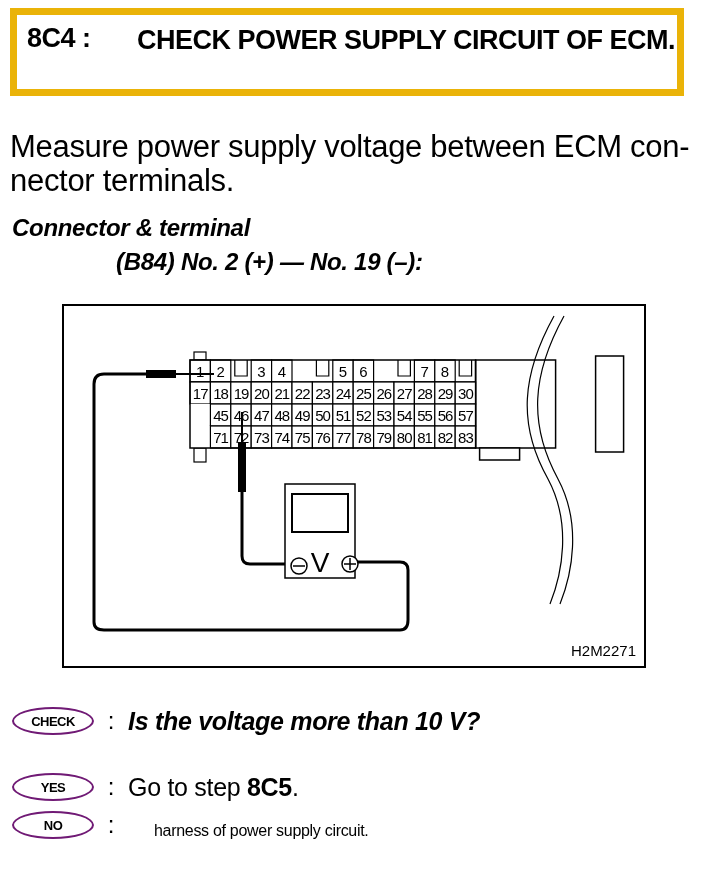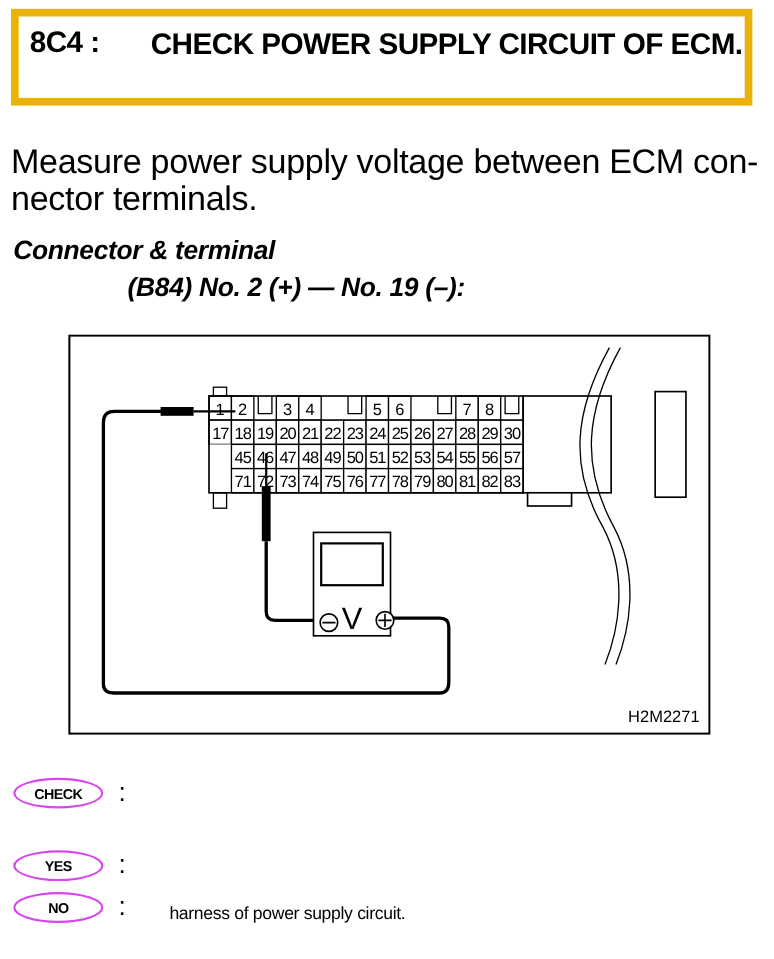--- a/index.html
+++ b/index.html
@@ -7,21 +7,21 @@
          font-family:"Liberation Sans", sans-serif; color:#000; }
   .title-box { position:absolute; left:10px; top:8px; width:674px; height:88px;
                border:7px solid #eab308; box-sizing:border-box; }
   .step-id { position:absolute; left:10px; top:8px; font-size:27px; font-weight:bold; letter-spacing:-0.5px; }
   .step-title { position:absolute; left:120px; top:8px; width:548px; font-size:27px; font-weight:bold; line-height:34px; letter-spacing:-0.5px; }
   .instr { position:absolute; left:10px; top:130px; width:680px; font-size:31px; line-height:34px; letter-spacing:-0.3px; }
   .conn-label { position:absolute; left:12px; top:214px; font-size:24px; font-weight:bold; font-style:italic; letter-spacing:-0.3px; }
   .conn-spec { position:absolute; left:80px; top:248px; font-size:24px; font-weight:bold; font-style:italic; letter-spacing:-0.3px;margin-left:36px; }
   .figure { position:absolute; left:62px; top:304px; width:584px; height:364px; }
   .row { position:absolute; left:12px; height:34px; display:flex; align-items:center; }
-  .badge { width:82px; height:28px; border:2px solid #d946ef; border-radius:50%; box-sizing:border-box;
+  .badge { width:82px; height:28px; border:2px solid #701a75; border-radius:50%; box-sizing:border-box;
            display:flex; align-items:center; justify-content:center; font-weight:bold; font-size:13px; letter-spacing:-0.5px; }
   .colon { width:34px; text-align:center; font-size:24px; }
   .rtext { font-size:25px; letter-spacing:-0.3px; }
   .rtext.q { font-weight:bold; font-style:italic; }
   .cont { position:absolute; left:154px; top:822px; font-size:16px; letter-spacing:-0.3px; }
 </style>
 </head>
 <body>
 
 <div class="title-box">
@@ -168,22 +168,24 @@
 
     <path d="M492,12 C460,70 455,120 486,175 C510,220 500,270 488,300" fill="none" stroke="#000" stroke-width="1.2"></path>
     <path d="M502,12 C470,70 466,120 496,175 C520,220 510,270 498,300" fill="none" stroke="#000" stroke-width="1.2"></path>
     <text x="574" y="352" text-anchor="end" font-size="15" font-family="Liberation Sans, sans-serif">H2M2271</text>
   </svg>
 </div>
 
 <div class="row" style="top:704px">
   <div class="badge">CHECK</div>
   <div class="colon">:</div>
+  <div class="rtext q">Is the voltage more than 10 V?</div>
 </div>
 <div class="row" style="top:770px">
   <div class="badge">YES</div>
   <div class="colon">:</div>
+  <div class="rtext"><span>Go to step </span><b>8C5</b><span>.</span></div>
 </div>
 <div class="row" style="top:808px">
   <div class="badge">NO</div>
   <div class="colon">:</div>
 </div>
 <div class="cont">harness of power supply circuit.</div>
 
 </body></html>

